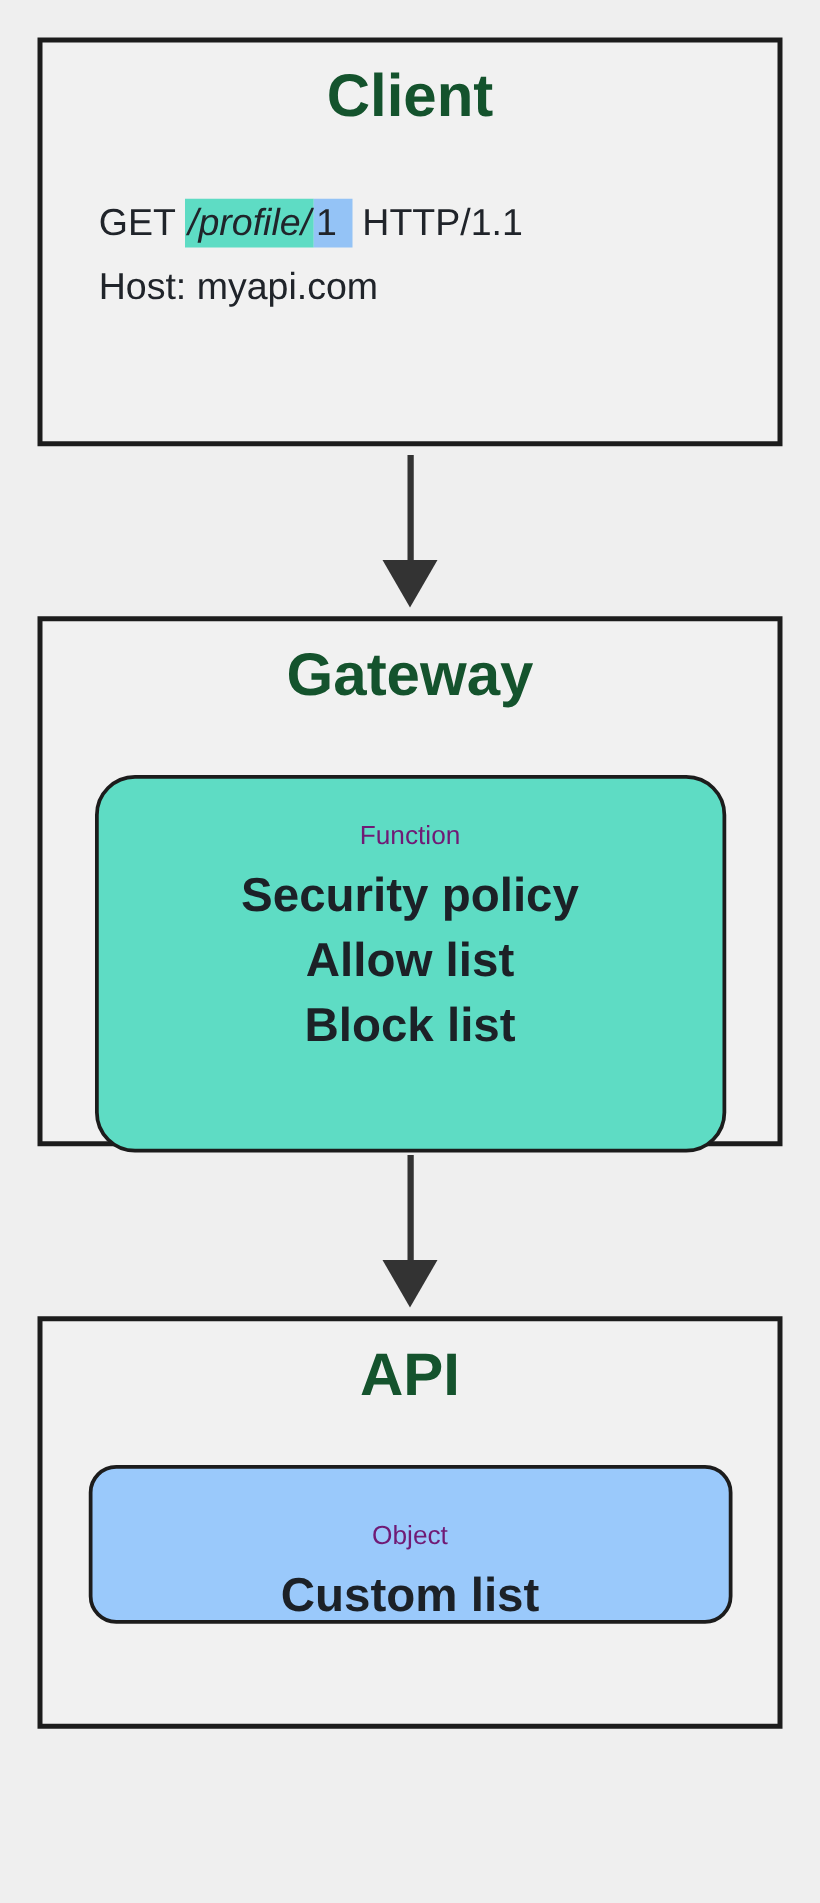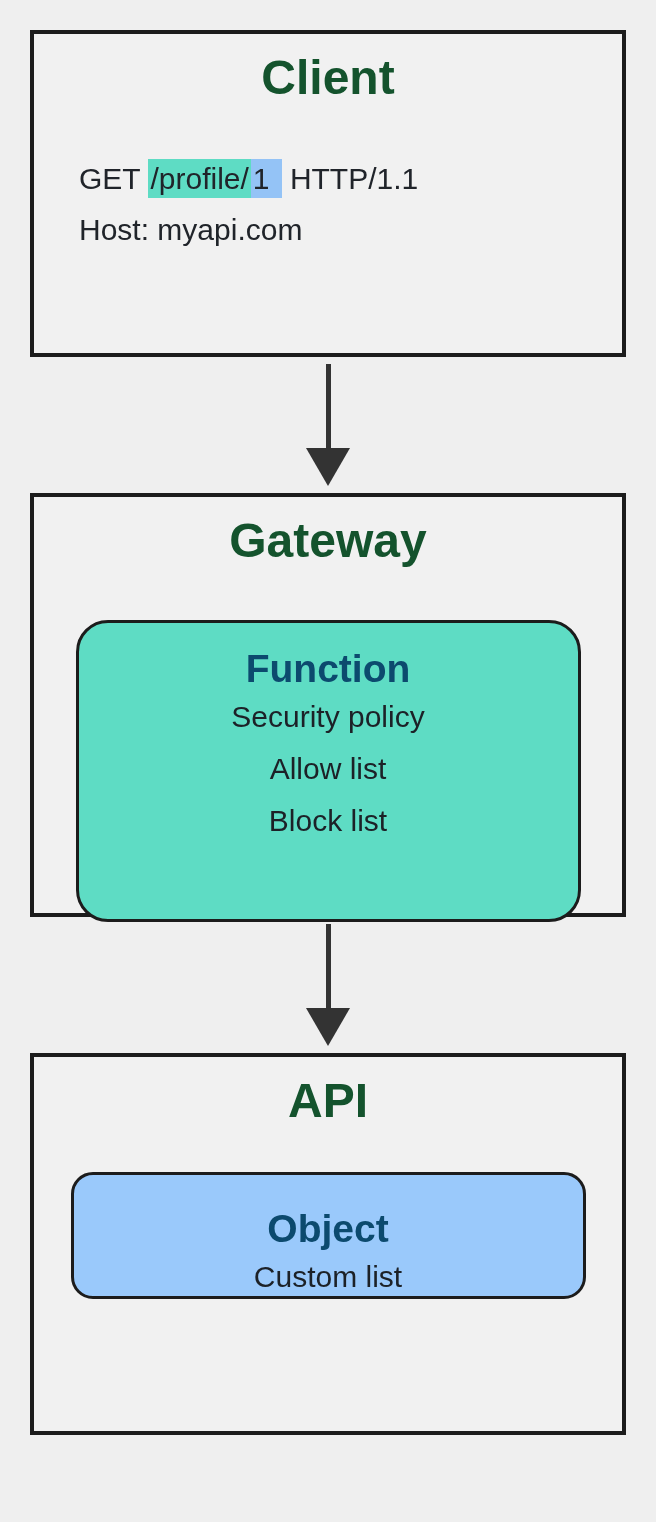--- a/index.html
+++ b/index.html
@@ -23,30 +23,30 @@
   }
   .node-title {
     font-size: 48px;
     font-weight: 700;
     text-align: center;
     padding-top: 16px;
     color: #14532d;
   }
   .client-node { height: 327px; }
   .gateway-node { height: 424px; }
-  .api-node { height: 382px; }
+  .api-node { height: 330px; }
 
   .request-block {
     margin: 48px 0 0 45px;
     font-size: 30px;
     line-height: 51px;
   }
   .code-line { white-space: pre; }
   .hl { padding: 3px 2px; }
-  .hl-teal { background: var(--teal-highlight, #5edcc4); }
+  .hl-teal { background: var(--teal-highlight, #5edcc4); font-style: italic; }
   .hl-blue { background: var(--blue-highlight, #94c3f6); padding-right: 12px; }
 
   .arrow {
     height: 136px;
     display: flex;
     flex-direction: column;
     align-items: center;
     justify-content: center;
   }
   .arrow-line {
@@ -76,29 +76,30 @@
   }
   .pill-blue {
     width: 515px;
     height: 127px;
     border-radius: 22px;
     background: var(--object-fill, #9ac9fb);
     padding-top: 32px;
     margin-top: 44px;
   }
   .pill-title {
-    font-size: 39px;
-    font-weight: 700;
+    font-size: 21px;
+    font-weight: 400;
     line-height: 44px;
-    color: #0c4a6e;
+    color: #701a75;
   }
   .pill-line {
-    font-size: 30px;
+    font-size: 38px;
     line-height: 52px;
     color: #1c2127;
+    font-weight: bold;
   }
 </style>
 </head>
 <body>
 
 <div class="canvas">
 
   <section class="node client-node">
     <h2 class="node-title">Client</h2>
     <div class="request-block">

